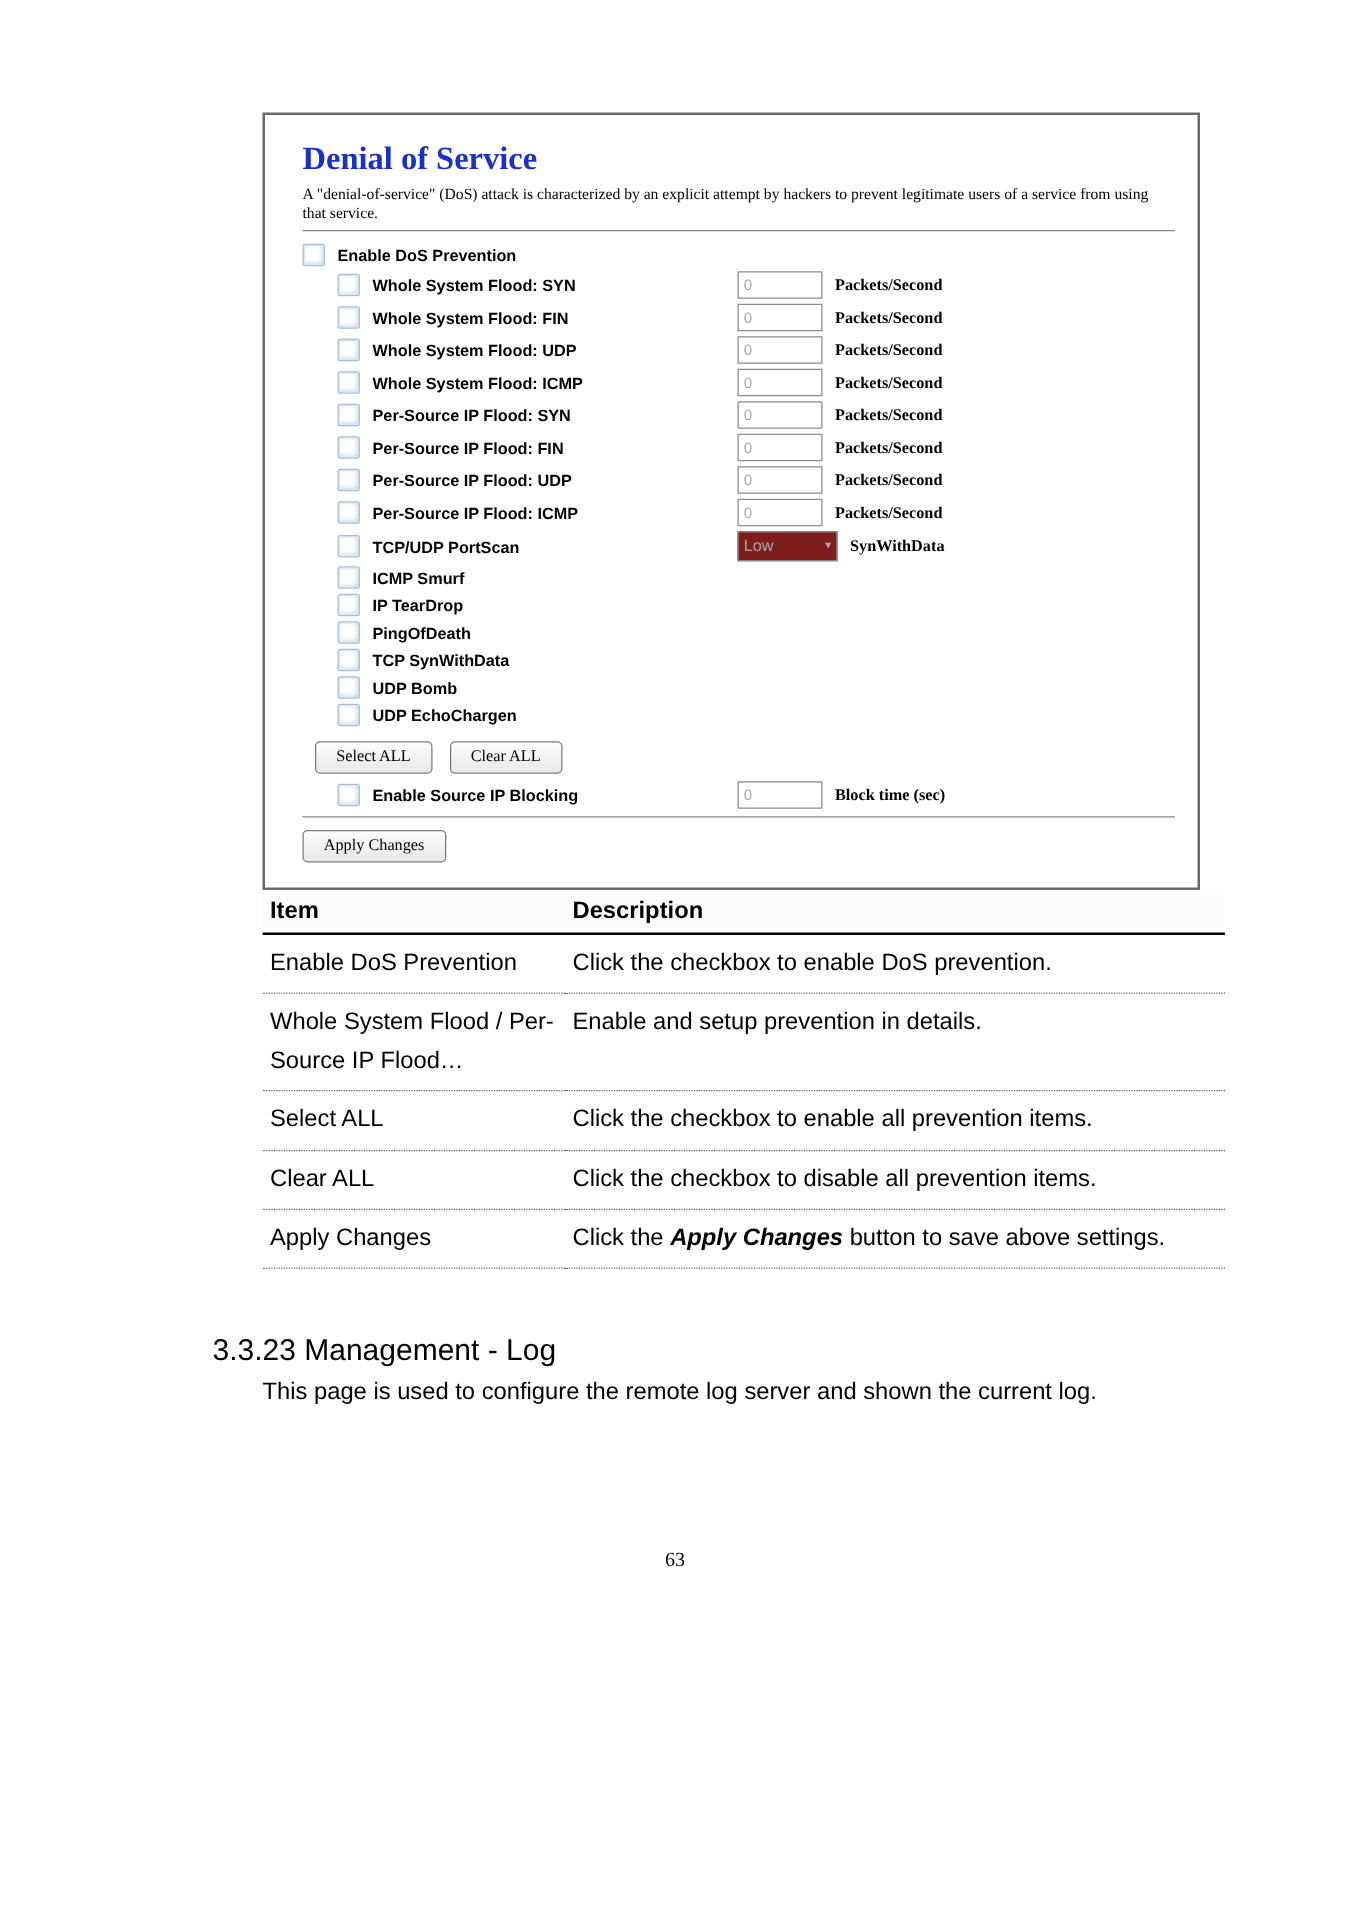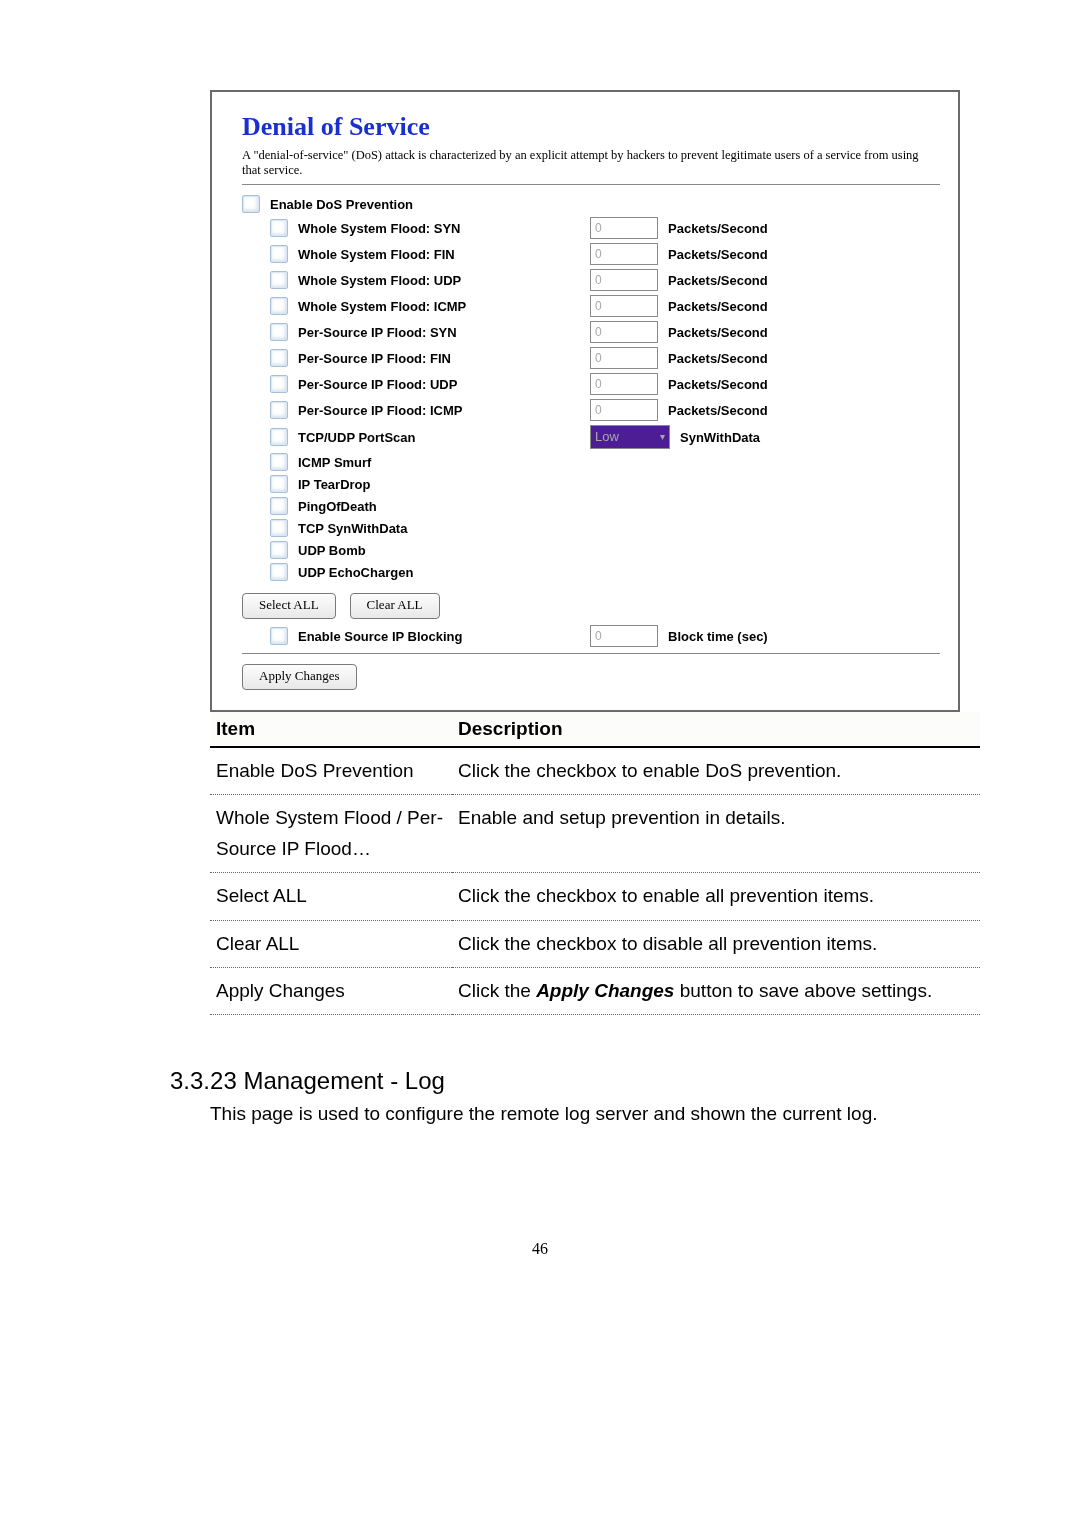--- a/index.html
+++ b/index.html
@@ -82,57 +82,57 @@
     padding: 0 4px;
     text-align: left;
     line-height: 20px;
     margin-right: 10px;
     font-family: Arial, sans-serif;
   }
   .selbox {
     width: 70px;
     height: 22px;
     border: 1px solid #8a8a8a;
-    background: #4c1d95;
+    background: #7f1d1d;
     color: #a8a8a8;
     font-size: 13px;
     padding: 0 4px;
     text-align: left;
     line-height: 22px;
     margin-right: 10px;
     display: inline-flex;
     align-items: center;
     justify-content: space-between;
     font-family: Arial, sans-serif;
   }
   .selbox .chev {
     font-size: 10px;
     color: #a8a8a8;
   }
   .right-lbl {
     font-weight: bold;
     font-size: 13px;
-    font-family: Liberation Sans, sans-serif;
+    font-family: Liberation Serif, serif;
     text-align: right;
   }
   .btn {
     display: inline-block;
     height: 24px;
     line-height: 22px;
     padding: 0 16px;
     border: 1px solid #7a7a7a;
     border-radius: 4px;
     background: linear-gradient(#fdfdfd, #e8e8e8);
     font-size: 13px;
     color: #000;
     cursor: default;
     font-family: "Times New Roman", serif;
   }
   .btn-row {
-    margin: 12px 0 6px 0;
+    margin: 12px 0 6px 10px;
   }
   .btn + .btn { margin-left: 10px; }
   .caption {
     margin-left: 110px;
     font-family: Arial, sans-serif;
     font-size: 19px;
     color: #000;
     text-decoration: underline;
     margin-top: 8px;
     margin-bottom: 40px;
@@ -388,14 +388,14 @@
       </tr>
     </tbody>
   </table>
 
   <div class="section-heading">
     <span>3.3.23</span>
     <span>Management - Log</span>
   </div>
   <div class="section-body">This page is used to configure the remote log server and shown the current log.</div>
 
-  <div class="page-number">46</div>
+  <div class="page-number">63</div>
 </div>
 
 </body></html>

